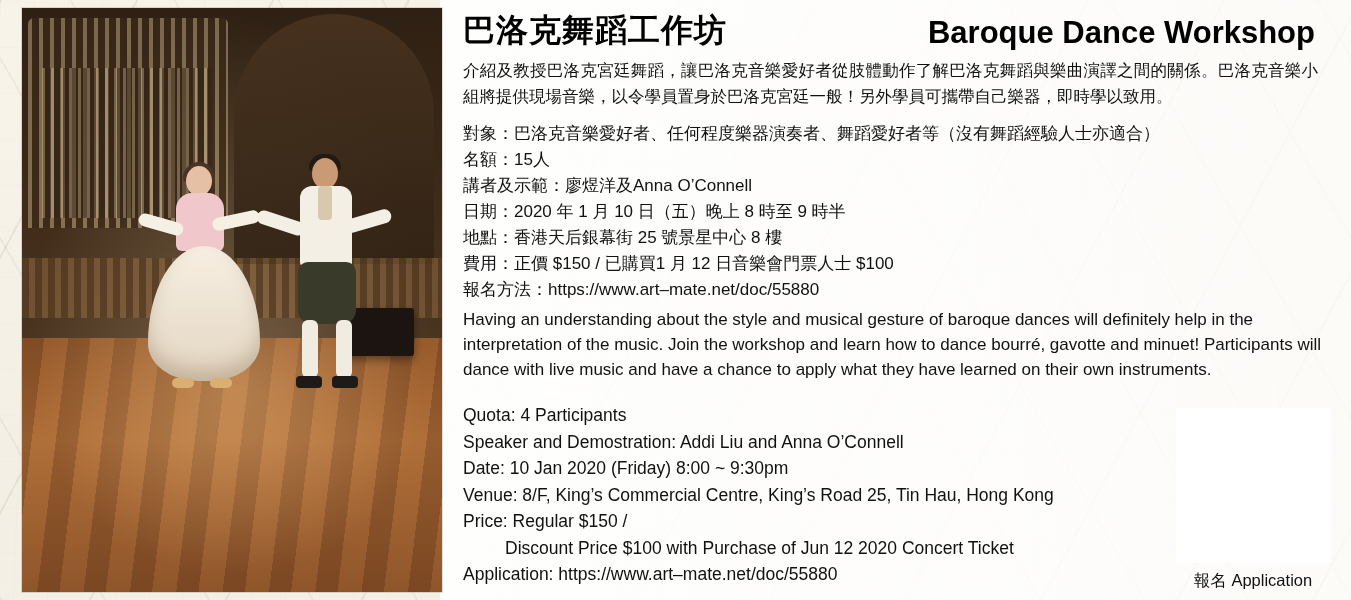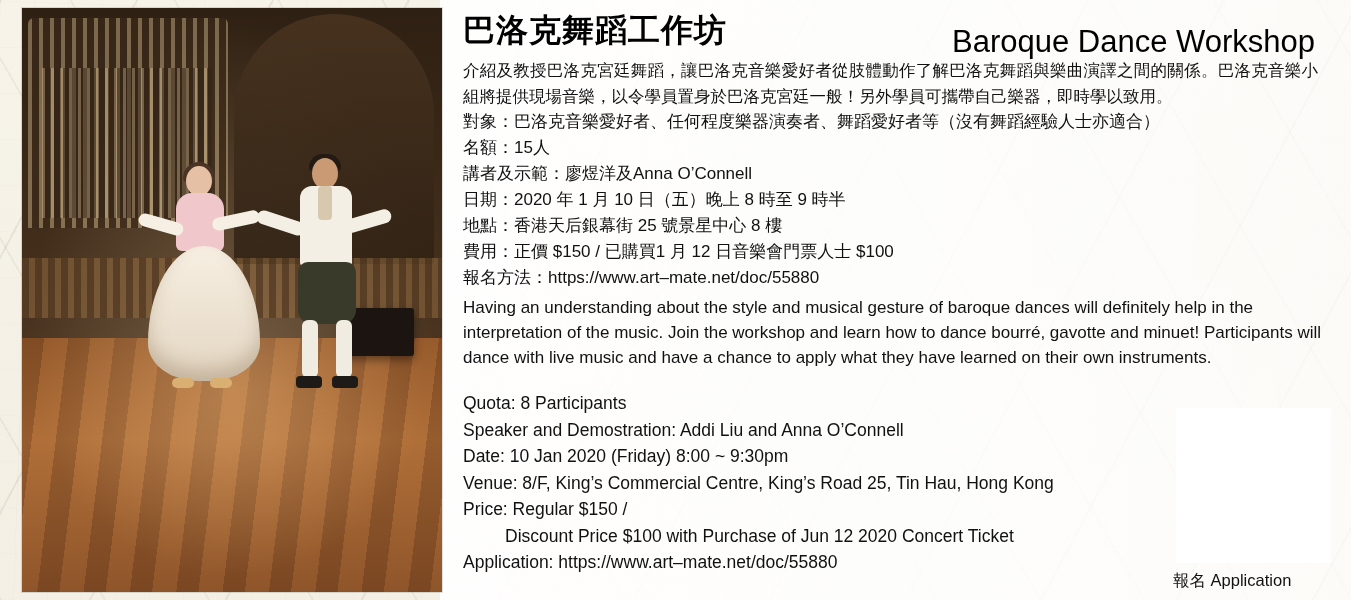--- a/index.html
+++ b/index.html
@@ -175,33 +175,34 @@
     left: 0;
     top: 0;
     font-size: 32px;
     font-weight: bold;
     color: #000;
     letter-spacing: 1px;
   }
   .title-en {
     position: absolute;
     right: 18px;
-    top: 15px;
+    top: 6px;
     font-size: 31px;
-    font-weight: normal;
+    font-weight: bold;
     color: #000;
   }
   .para-zh {
     width: 855px;
     font-size: 16.5px;
     line-height: 26px;
     color: #111;
     text-align: justify;
   }
   .info-zh {
+    margin-top: 12px;
     font-size: 17px;
     line-height: 26px;
     color: #111;
   }
   .para-en {
     margin-top: 4px;
     width: 860px;
     font-size: 17px;
     line-height: 25px;
     color: #111;
@@ -213,21 +214,21 @@
     color: #111;
   }
   .info-en .indent { padding-left: 42px; display: block; }
 
   
   .qr-wrap {
     position: absolute;
     right: 18px;
     bottom: 8px;
     width: 160px;
-    text-align: left;
+    text-align: center;
   }
   .qr {
     width: 145px;
     height: 145px;
     margin: 0 auto;
     background: #fff;
     padding: 5px;
     box-sizing: content-box;
   }
   .qr canvas, .qr .qrgrid {
@@ -305,21 +306,21 @@
       <div>講者及示範：廖煜洋及Anna O’Connell</div>
       <div>日期：2020 年 1 月 10 日（五）晚上 8 時至 9 時半</div>
       <div>地點：香港天后銀幕街 25 號景星中心 8 樓</div>
       <div>費用：正價 $150 / 已購買1 月 12 日音樂會門票人士 $100</div>
       <div>報名方法：https://www.art–mate.net/doc/55880</div>
     </div>
 
     <div class="para-en">Having an understanding about the style and musical gesture of baroque dances will definitely help in the interpretation of the music. Join the workshop and learn how to dance bourré, gavotte and minuet! Participants will dance with live music and have a chance to apply what they have learned on their own instruments.</div>
 
     <div class="info-en">
-      <div>Quota: 8 Participants</div>
+      <div>Quota: 4 Participants</div>
       <div>Speaker and Demostration: Addi Liu and Anna O’Connell</div>
       <div>Date: 10 Jan 2020 (Friday) 8:00 ~ 9:30pm</div>
       <div>Venue: 8/F, King’s Commercial Centre, King’s Road 25, Tin Hau, Hong Kong</div>
       <div>Price: Regular $150 /</div>
       <div class="indent">Discount Price $100 with Purchase of Jun 12 2020 Concert Ticket</div>
       <div>Application: https://www.art–mate.net/doc/55880</div>
     </div>
   </div>
 
   <div class="qr-wrap">

